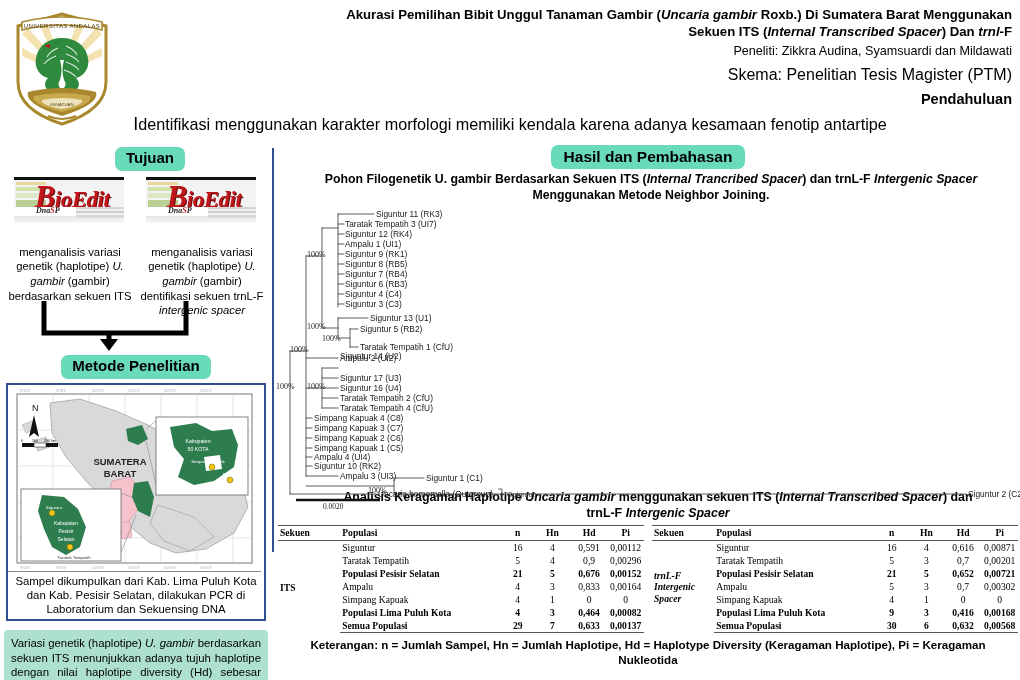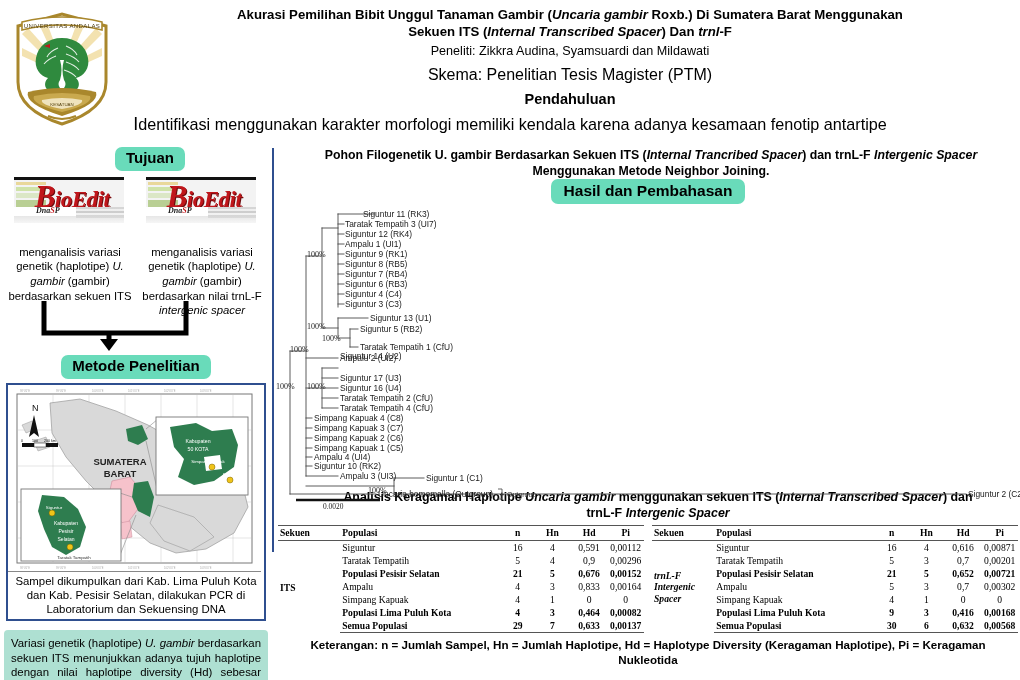--- a/index.html
+++ b/index.html
@@ -8,21 +8,21 @@
     width:1020px; height:680px; overflow:hidden;
     background:#ffffff;
     font-family:"Liberation Sans", sans-serif;
     color:#000;
     position:relative;
   }
 
   
   #header { position:absolute; left:0; top:0; width:1020px; height:145px; }
   #logo { position:absolute; left:8px; top:4px; width:108px; height:126px; }
-  #title-block { position:absolute; left:128px; top:6px; width:884px; text-align:center; }
+  #title-block { position:absolute; left:128px; top:6px; width:884px; text-align:right; }
   .t-line1 { font-size:13.2px; font-weight:bold; line-height:1.32; }
   .t-line3 { font-size:12.6px; font-weight:normal; line-height:1.45; padding-top:1px; }
   .t-line4 { font-size:16px; font-weight:normal; line-height:1.5; padding-top:3px; }
   .t-line5 { font-size:14.5px; font-weight:bold; line-height:1.4; padding-top:2px; }
   #intro-line {
     position:absolute; left:0; top:113px; width:1020px; text-align:center;
     font-size:16.2px; line-height:1.3;
   }
   #intro-line .big { font-size:18px; }
 
@@ -237,21 +237,21 @@
       <div>menganalisis variasi</div>
       <div><span>genetik (haplotipe) </span><i>U.</i></div>
       <div><i>gambir</i><span> (gambir)</span></div>
       <div>berdasarkan sekuen ITS</div>
     </div>
 
     <div class="obj-text" style="position:absolute; left:136px; top:74px; width:132px;">
       <div>menganalisis variasi</div>
       <div><span>genetik (haplotipe) </span><i>U.</i></div>
       <div><i>gambir</i><span> (gambir)</span></div>
-      <div>berdasarkan nilai trnL-F</div>
+      <div>dentifikasi sekuen trnL-F</div>
       <div><i>intergenic spacer</i></div>
     </div>
   </div>
 
   <div id="arrow-area" style="margin-top:34px;">
     <svg width="272" height="50">
       <path d="M44 0 L44 32 L186 32 L186 0" stroke="#000" stroke-width="5" fill="none"></path>
       <line x1="109" y1="30" x2="109" y2="40" stroke="#000" stroke-width="5"></line>
       <path d="M100 38 L118 38 L109 50 Z" fill="#000"></path>
     </svg>
@@ -360,27 +360,27 @@
     <div id="map-caption">Sampel dikumpulkan dari Kab. Lima Puluh Kota dan Kab. Pesisir Selatan, dilakukan PCR di Laboratorium dan Sekuensing DNA</div>
   </div>
 
   <div id="result-box">
     <span>Variasi genetik (haplotipe) </span><i>U. gambir</i><span> berdasarkan sekuen ITS menunjukkan adanya tujuh haplotipe dengan nilai haplotipe diversity (Hd) sebesar 0,633. Sementara itu, berdasarkan sekuen trnL-F </span>
   </div>
 </div>
 
 <div id="right-col">
 
+  <div id="hasil-wrap">
+    <span class="badge">Hasil dan Pembahasan</span>
+  </div>
+
   <div id="tree-title">
     <span>Pohon Filogenetik U. gambir Berdasarkan Sekuen ITS (</span><i>Internal Trancribed Spacer</i><span>) dan trnL-F </span><i>Intergenic Spacer</i>
     <div>Menggunakan Metode Neighbor Joining.</div>
-  </div>
-
-  <div id="hasil-wrap">
-    <span class="badge">Hasil dan Pembahasan</span>
   </div>
 
   <div id="tree-area">
     <svg id="tree-svg" width="744" height="300">
       <g stroke="#4a4a4a" stroke-width="0.9" fill="none" stroke-linecap="square">
 
         <line x1="14" y1="145" x2="14" y2="288"></line>
 
         <line x1="14" y1="288" x2="100" y2="288"></line>
 
@@ -440,21 +440,21 @@
 
       <g stroke="#555" stroke-width="0.9" fill="none">
         <path d="M222 283 L226 283 L226 293 L222 293"></path>
       </g>
 
       <g stroke="#111" stroke-width="2.4">
         <line x1="20" y1="294" x2="104" y2="294"></line>
       </g>
     </svg>
 
-    <div class="leaf-label" style="left:87px; top:4px;">Siguntur 11 (RK3)</div>
+    <div class="leaf-label" style="left:100px; top:4px;">Siguntur 11 (RK3)</div>
     <div class="leaf-label" style="left:69px;  top:14px;">Taratak Tempatih 3 (UI7)</div>
     <div class="leaf-label" style="left:69px;  top:24px;">Siguntur 12 (RK4)</div>
     <div class="leaf-label" style="left:69px;  top:34px;">Ampalu 1 (UI1)</div>
     <div class="leaf-label" style="left:69px;  top:44px;">Siguntur 9 (RK1)</div>
     <div class="leaf-label" style="left:69px;  top:54px;">Siguntur 8 (RB5)</div>
     <div class="leaf-label" style="left:69px;  top:64px;">Siguntur 7 (RB4)</div>
     <div class="leaf-label" style="left:69px;  top:74px;">Siguntur 6 (RB3)</div>
     <div class="leaf-label" style="left:69px;  top:84px;">Siguntur 4 (C4)</div>
     <div class="leaf-label" style="left:69px;  top:94px;">Siguntur 3 (C3)</div>
     <div class="leaf-label" style="left:94px;  top:108px;">Siguntur 13 (U1)</div>

